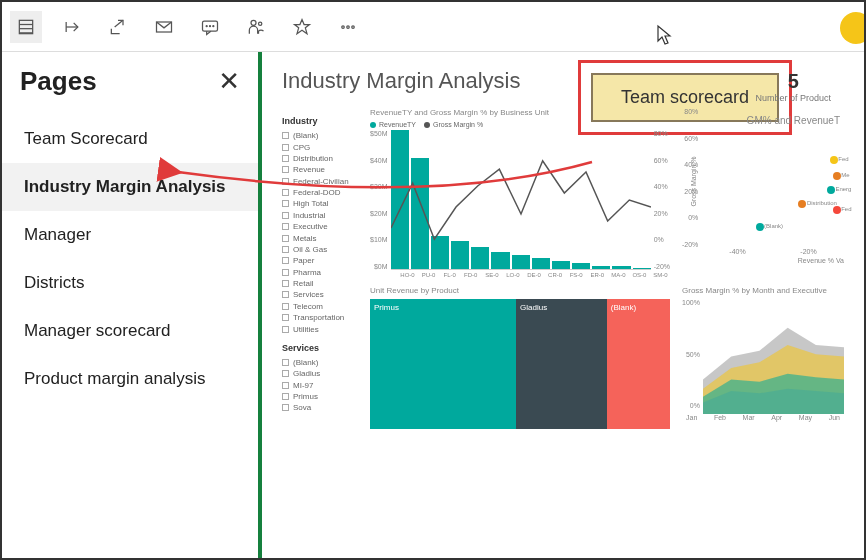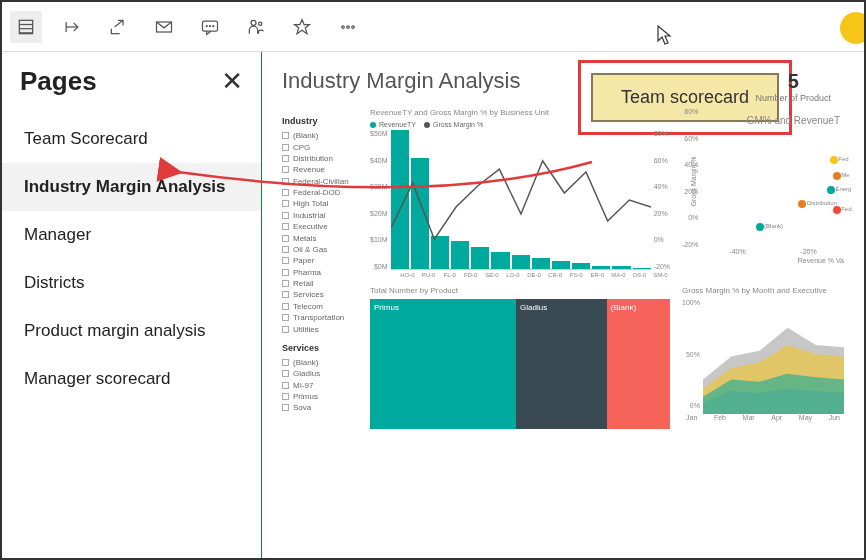--- a/index.html
+++ b/index.html
@@ -9,21 +9,21 @@
   .toolbar { height: 50px; display: flex; align-items: center; padding: 0 8px; border-bottom: 1px solid #ddd; gap: 14px; }
   .tool-btn { width: 32px; height: 32px; display: flex; align-items: center; justify-content: center; cursor: pointer; }
   .tool-btn.first { background: #eee; }
   .tool-btn svg { width: 20px; height: 20px; stroke: #555; fill: none; stroke-width: 1.5; }
   .cursor-icon { position: absolute; top: 22px; left: 654px; }
   .yellow-circle { position: absolute; top: 10px; right: -8px; width: 32px; height: 32px; border-radius: 50%; background: #f5c518; }
   
   .main { display: flex; height: calc(100% - 50px); }
   
   
-  .sidebar { width: 260px; padding: 14px 18px; border-right: 1px solid #15803d; }
+  .sidebar { width: 260px; padding: 14px 18px; border-right: 4px solid #15803d; }
   .sidebar-head { display: flex; justify-content: space-between; align-items: center; margin-bottom: 18px; }
   .sidebar-title { font-size: 26px; font-weight: 600; color: #222; }
   .close-x { font-size: 26px; color: #333; cursor: pointer; font-weight: 300; }
   .page-item { padding: 14px 4px; font-size: 17px; color: #222; cursor: pointer; }
   .page-item.active { font-weight: 700; background: #f2f2f2; margin: 0 -18px; padding: 14px 22px; }
   
   
   .content { flex: 1; padding: 16px 20px; position: relative; overflow: hidden; }
   .content-head { display: flex; align-items: center; gap: 40px; margin-bottom: 14px; position: relative; }
   .report-title { font-size: 22px; font-weight: 300; color: #555; flex: 0 0 auto; }
@@ -146,22 +146,22 @@
 
   <div class="sidebar">
     <div class="sidebar-head">
       <div class="sidebar-title">Pages</div>
       <div class="close-x">✕</div>
     </div>
     <div class="page-item">Team Scorecard</div>
     <div class="page-item active">Industry Margin Analysis</div>
     <div class="page-item">Manager</div>
     <div class="page-item">Districts</div>
+    <div class="page-item">Manager scorecard</div>
     <div class="page-item">Product margin analysis</div>
-    <div class="page-item">Manager scorecard</div>
   </div>
 
   <div class="content">
     <div class="content-head">
       <div class="report-title">Industry Margin Analysis</div>
       <div class="callout-box">
         <button class="btn-scorecard">Team scorecard</button>
       </div>
       <div class="kpi">
         <div class="kpi-val">5</div>
@@ -373,21 +373,21 @@
                 <span>-40%</span>
                 <span>-20%</span>
               </div>
             <div style="text-align:right;font-size:7px;color:#888;margin-top:2px">Revenue % Va</div>
           </div>
         </div>
 
         <div class="chart-row">
 
           <div class="treemap">
-            <div class="chart-title">Total Number by Product</div>
+            <div class="chart-title">Unit Revenue by Product</div>
             <div class="tm-area" id="tm-area">
                 <div class="tm-cell" style="background:#00a99d;flex:50">Primus</div>
                 <div class="tm-cell" style="background:#3a4a52;flex:30">Gladius</div>
                 <div class="tm-cell" style="background:#f5635a;flex:20">(Blank)</div>
               </div>
           </div>
 
           <div class="area-chart">
             <div class="chart-title">Gross Margin % by Month and Executive</div>
             <div style="display:flex">

